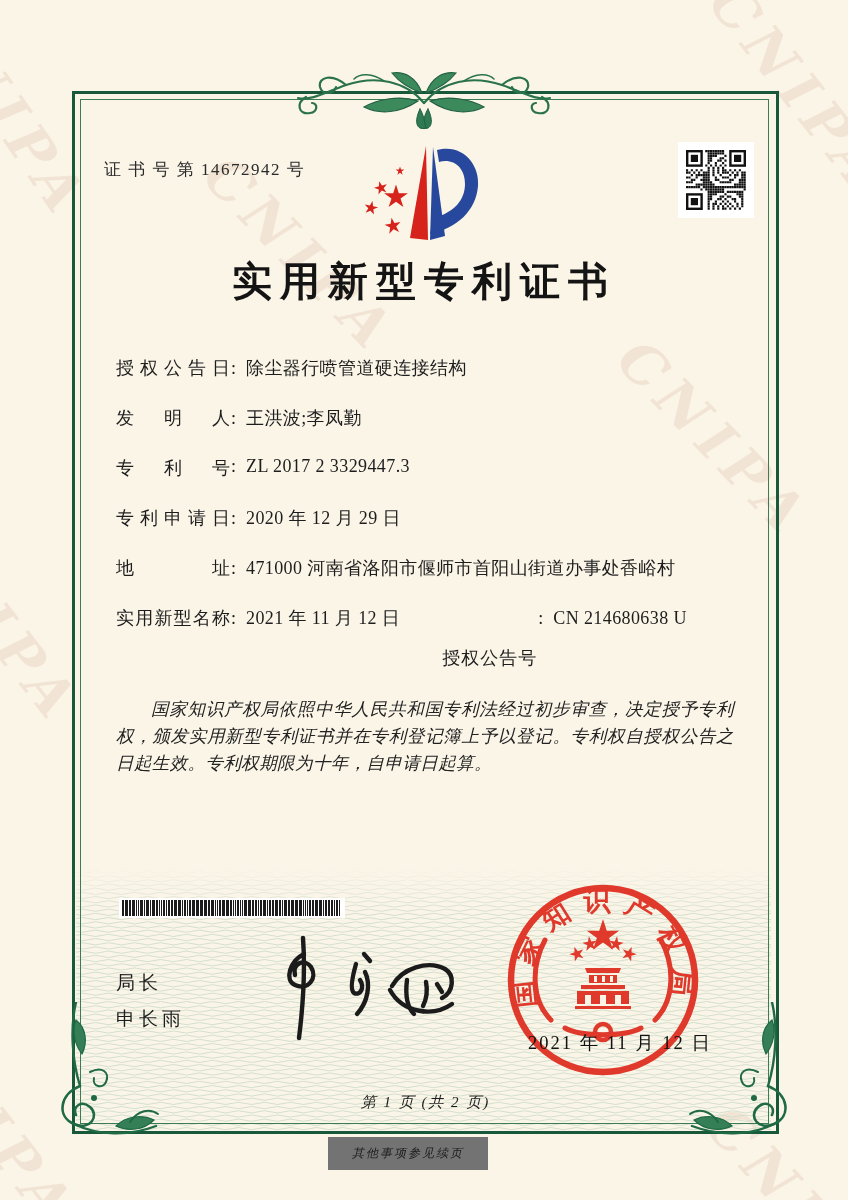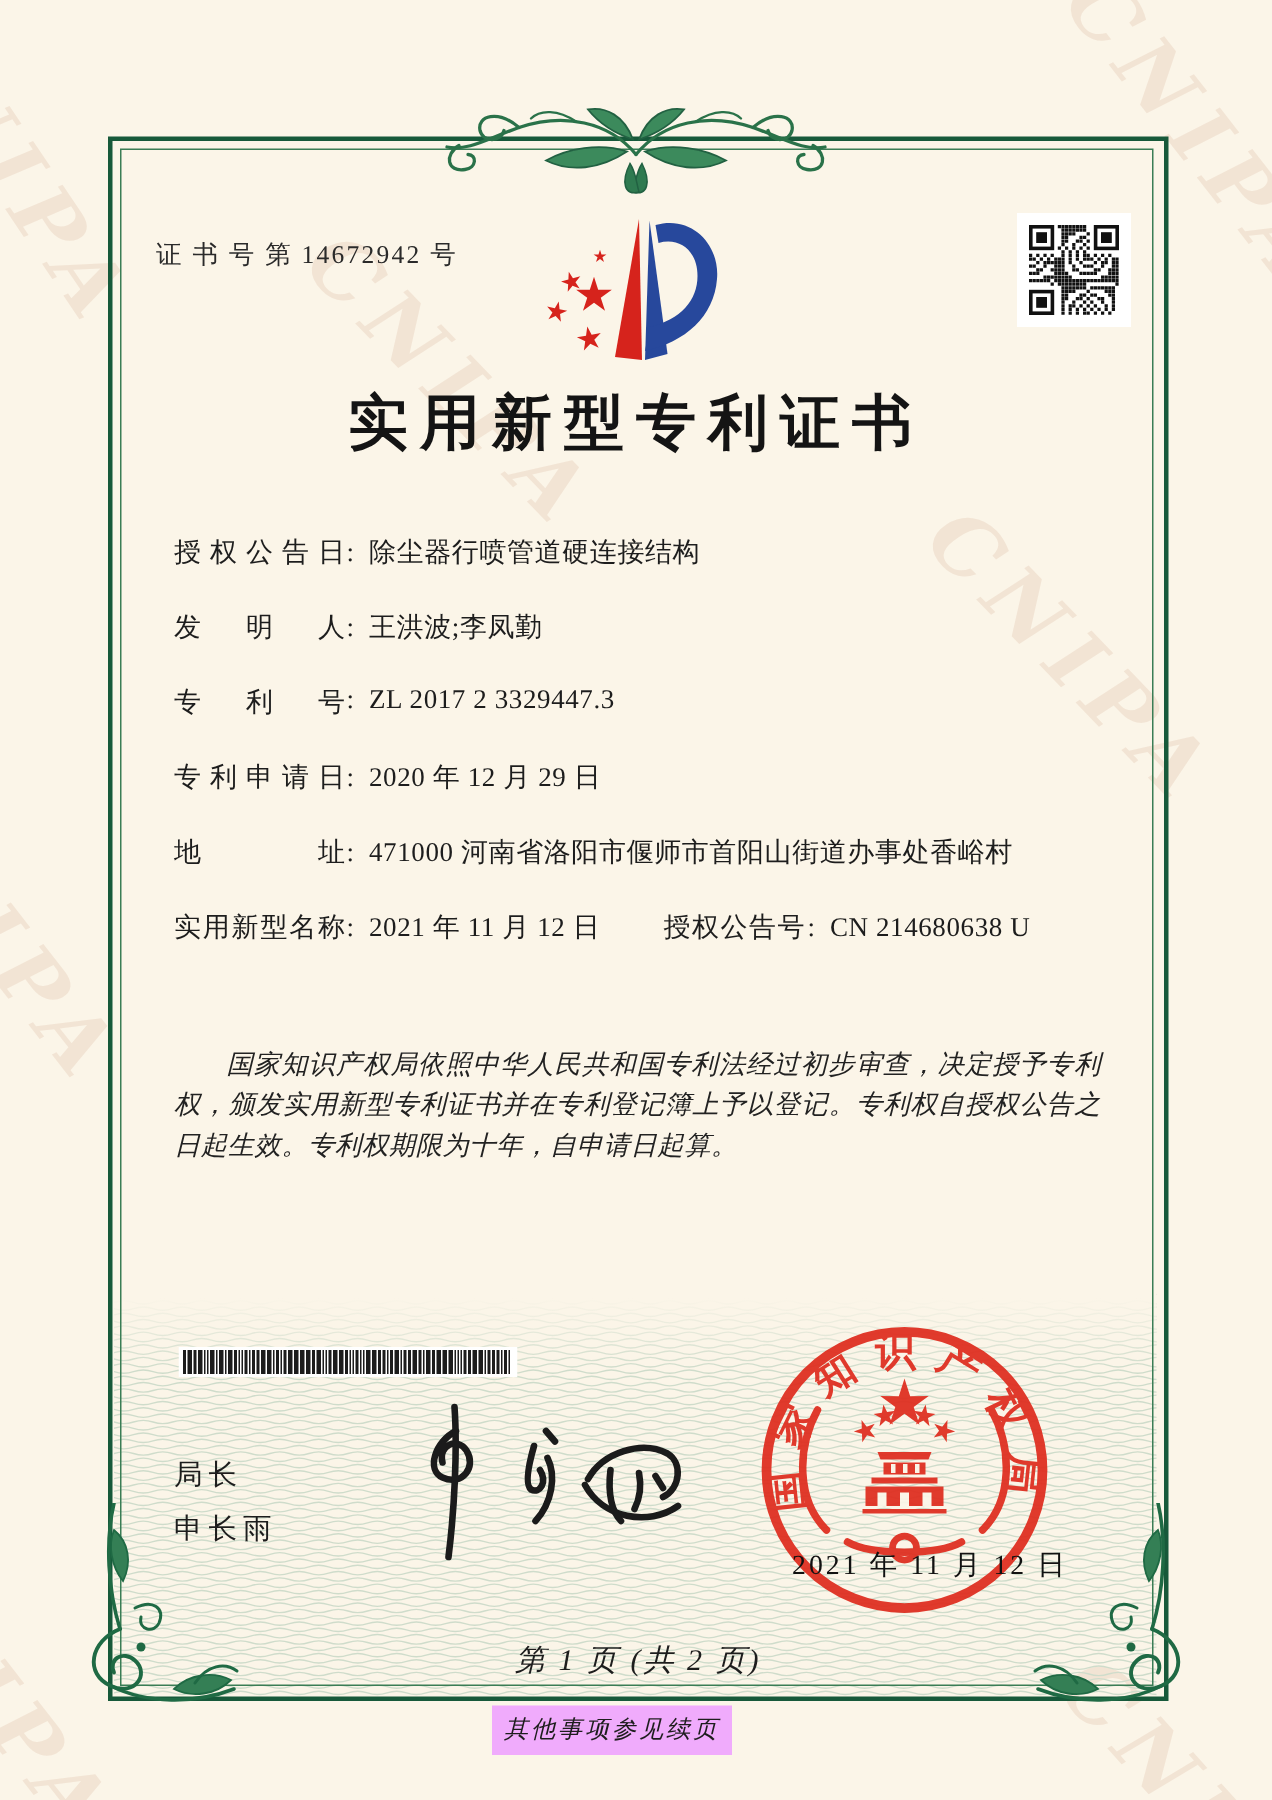--- a/index.html
+++ b/index.html
@@ -34,42 +34,42 @@
   .doc-title{position:absolute;left:0;top:254px;width:848px;text-align:center;z-index:4;
     font-size:40px;font-weight:700;letter-spacing:8px;color:#141414;}
   
   .fields{position:absolute;left:116px;top:356px;width:620px;z-index:4;font-size:18px;}
   .frow{height:50px;white-space:nowrap;}
   .flabel{display:inline-block;width:114px;text-align:justify;text-align-last:justify;
     vertical-align:top;}
   .colon{display:inline-block;margin:0 10px 0 1px;}
   .fvalue{letter-spacing:0.4px;}
   .fgroup2{margin-left:42px;}
-  .fgroup2 .flabel{width:auto;letter-spacing:1px;}
+  .fgroup2 .flabel{width:auto;letter-spacing:1px;margin-top:40px;}
   
   .bodytext{position:absolute;left:116px;top:696px;width:618px;z-index:4;
     font-size:17.5px;line-height:27px;font-style:italic;letter-spacing:0.4px;color:#222;}
   .bodytext p{margin:0;text-indent:2em;text-align:justify;}
   
   #barcode{position:absolute;left:119px;top:898px;z-index:4;}
   
   .sig-role{position:absolute;left:116px;top:970px;font-size:19px;letter-spacing:4px;z-index:4;
     font-family:"Liberation Sans","DejaVu Sans",sans-serif;}
   .sig-name{position:absolute;left:116px;top:1006px;font-size:19px;letter-spacing:4px;z-index:4;
     font-family:"Liberation Sans","DejaVu Sans",sans-serif;}
   #signature{position:absolute;left:252px;top:934px;z-index:4;}
   
   #seal{position:absolute;left:505px;top:882px;z-index:5;opacity:0.93;}
   .seal-date{position:absolute;left:528px;top:1030px;z-index:6;
     font-size:18.5px;letter-spacing:2px;color:#111;}
   
   .page-no{position:absolute;left:72px;top:1093px;width:707px;text-align:center;z-index:4;
-    font-size:20px;font-style:italic;letter-spacing:2px;}
-  .note-box{position:absolute;left:328px;top:1137px;width:160px;height:33px;background:#f0abfc;
-    z-index:4;text-align:center;line-height:33px;font-size:16px;font-style:italic;letter-spacing:2px;}
+    font-size:15px;font-style:italic;letter-spacing:2px;}
+  .note-box{position:absolute;left:328px;top:1137px;width:160px;height:33px;background:#737373;
+    z-index:4;text-align:center;line-height:33px;font-size:12px;font-style:italic;letter-spacing:2px;}
   
   .orn{position:absolute;z-index:3;}
   svg{display:block;}
 </style>
 </head>
 <body>
 
 <div class="wm" style="left:-36px;top:-12px;transform:rotate(56deg);">CNIPA</div>
 <div class="wm" style="left:238px;top:142px;transform:rotate(46deg);">CNIPA</div>
 <div class="wm" style="left:748px;top:-30px;transform:rotate(52deg);">CNIPA</div>

